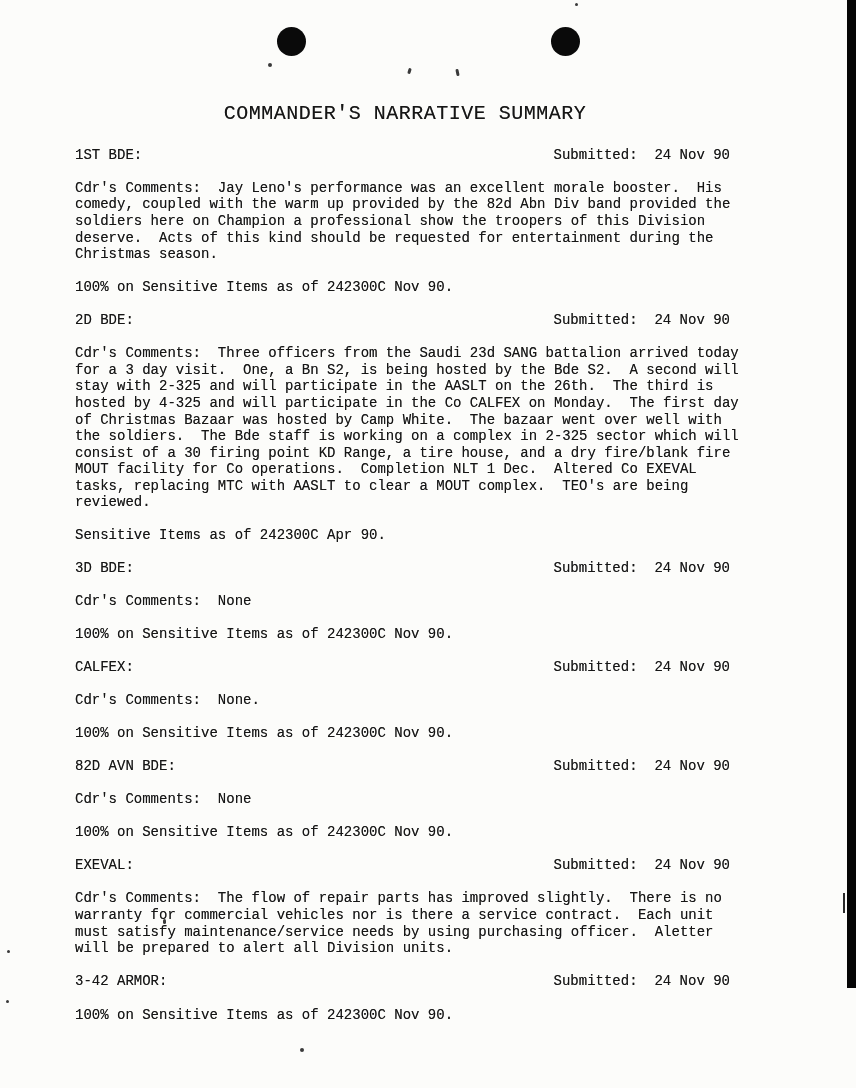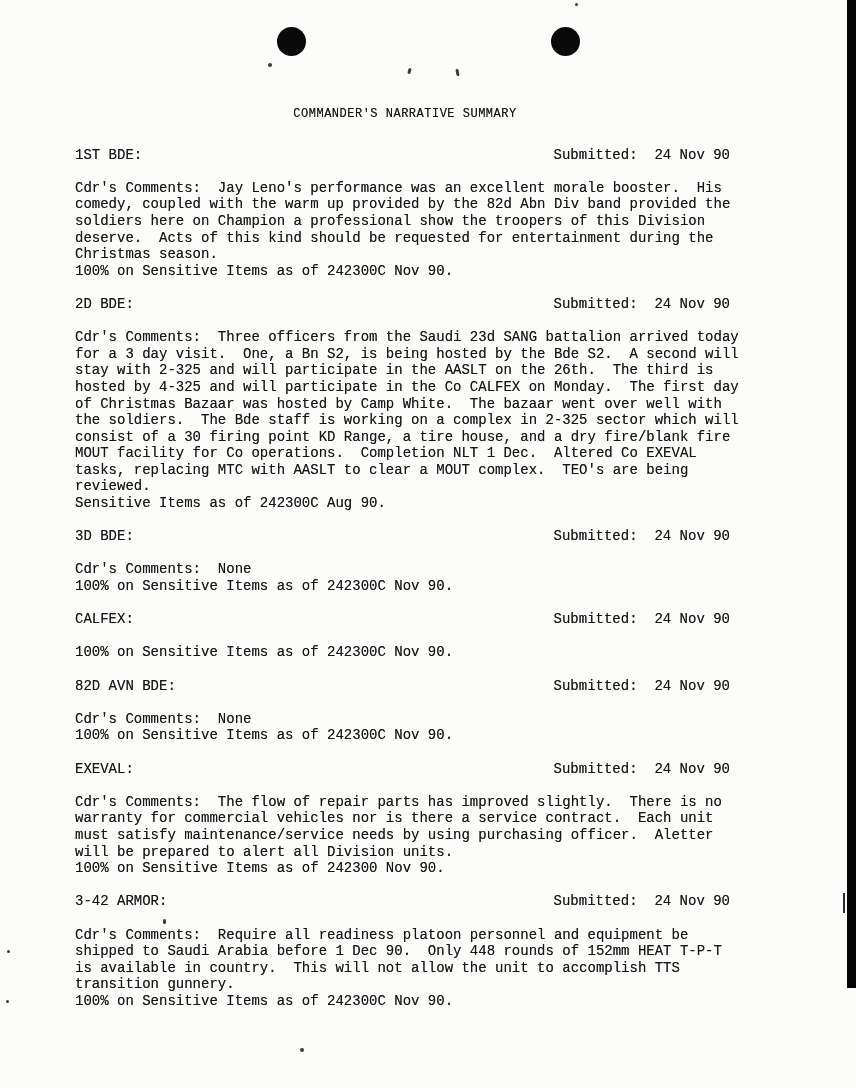--- a/index.html
+++ b/index.html
@@ -22,35 +22,35 @@
     text-shadow: 0 0 0.5px rgba(10,10,10,0.55);
   }
   .content {
     padding: 106px 0 0 75px;
     width: 760px;
   }
   .title {
     width: 660px;
     margin: 0 0 24px 0;
     text-align: center;
-    font-size: 12px;
+    font-size: 20px;
     font-weight: normal;
     letter-spacing: 0.5px;
     line-height: 16.6px;
   }
   .section { margin-bottom: 16.6px; }
   .section-header {
     display: flex;
     justify-content: space-between;
     width: 655px;
     margin-bottom: 16.6px;
     white-space: pre;
     gap: 24px;
   }
-  .comments, .sensitive { white-space: pre; }
+  .comments, .sensitive { white-space: pre; margin-top: 16px; }
   
   .hole {
     position: absolute;
     top: 27px;
     width: 29px;
     height: 29px;
     border-radius: 50%;
     background: #0a0a0a;
   }
   .hole-left  { left: 277px; }
@@ -128,37 +128,38 @@
       <div class="comments">Cdr's Comments:  Three officers from the Saudi 23d SANG battalion arrived today
 for a 3 day visit.  One, a Bn S2, is being hosted by the Bde S2.  A second will
 stay with 2-325 and will participate in the AASLT on the 26th.  The third is
 hosted by 4-325 and will participate in the Co CALFEX on Monday.  The first day
 of Christmas Bazaar was hosted by Camp White.  The bazaar went over well with
 the soldiers.  The Bde staff is working on a complex in 2-325 sector which will
 consist of a 30 firing point KD Range, a tire house, and a dry fire/blank fire
 MOUT facility for Co operations.  Completion NLT 1 Dec.  Altered Co EXEVAL
 tasks, replacing MTC with AASLT to clear a MOUT complex.  TEO's are being
 reviewed.</div>
-      <div class="sensitive">Sensitive Items as of 242300C Aug 90.</div>
+      <div class="sensitive">Sensitive Items as of 242300C Apr 90.</div>
     </section>
 
     <section class="section">
       <div class="section-header">
         <span>3D BDE:</span>
         <span>Submitted:  24 Nov 90</span>
       </div>
       <div class="comments">Cdr's Comments:  None</div>
       <div class="sensitive">100% on Sensitive Items as of 242300C Nov 90.</div>
     </section>
 
     <section class="section">
       <div class="section-header">
         <span>CALFEX:</span>
         <span>Submitted:  24 Nov 90</span>
       </div>
+      <div class="comments">Cdr's Comments:  None.</div>
       <div class="sensitive">100% on Sensitive Items as of 242300C Nov 90.</div>
     </section>
 
     <section class="section">
       <div class="section-header">
         <span>82D AVN BDE:</span>
         <span>Submitted:  24 Nov 90</span>
       </div>
       <div class="comments">Cdr's Comments:  None</div>
       <div class="sensitive">100% on Sensitive Items as of 242300C Nov 90.</div>
@@ -166,29 +167,24 @@
 
     <section class="section">
       <div class="section-header">
         <span>EXEVAL:</span>
         <span>Submitted:  24 Nov 90</span>
       </div>
       <div class="comments">Cdr's Comments:  The flow of repair parts has improved slightly.  There is no
 warranty for commercial vehicles nor is there a service contract.  Each unit
 must satisfy maintenance/service needs by using purchasing officer.  Aletter
 will be prepared to alert all Division units.</div>
-      <div class="sensitive">100% on Sensitive Items as of 242300 Nov 90.</div>
     </section>
 
     <section class="section">
       <div class="section-header">
         <span>3-42 ARMOR:</span>
         <span>Submitted:  24 Nov 90</span>
       </div>
-      <div class="comments">Cdr's Comments:  Require all readiness platoon personnel and equipment be
-shipped to Saudi Arabia before 1 Dec 90.  Only 448 rounds of 152mm HEAT T-P-T
-is available in country.  This will not allow the unit to accomplish TTS
-transition gunnery.</div>
       <div class="sensitive">100% on Sensitive Items as of 242300C Nov 90.</div>
     </section>
 
   </div>
 </div>
 
 </body></html>

